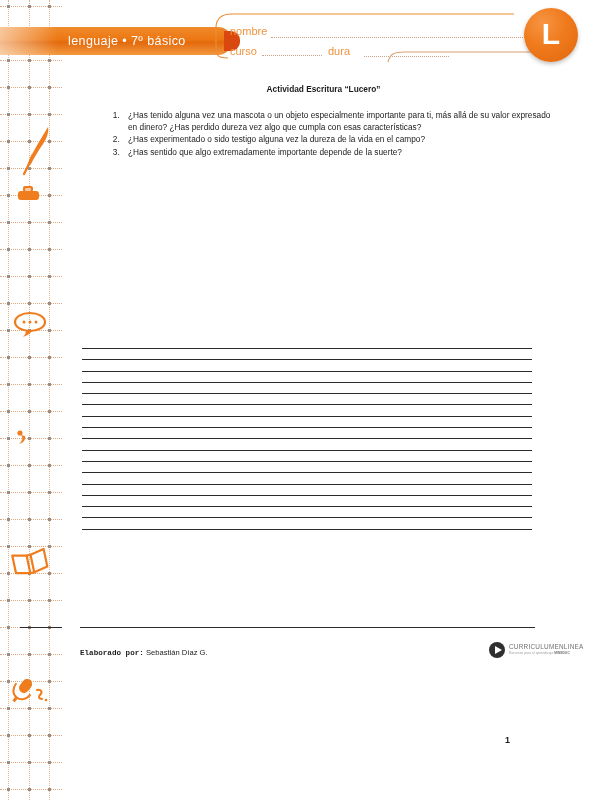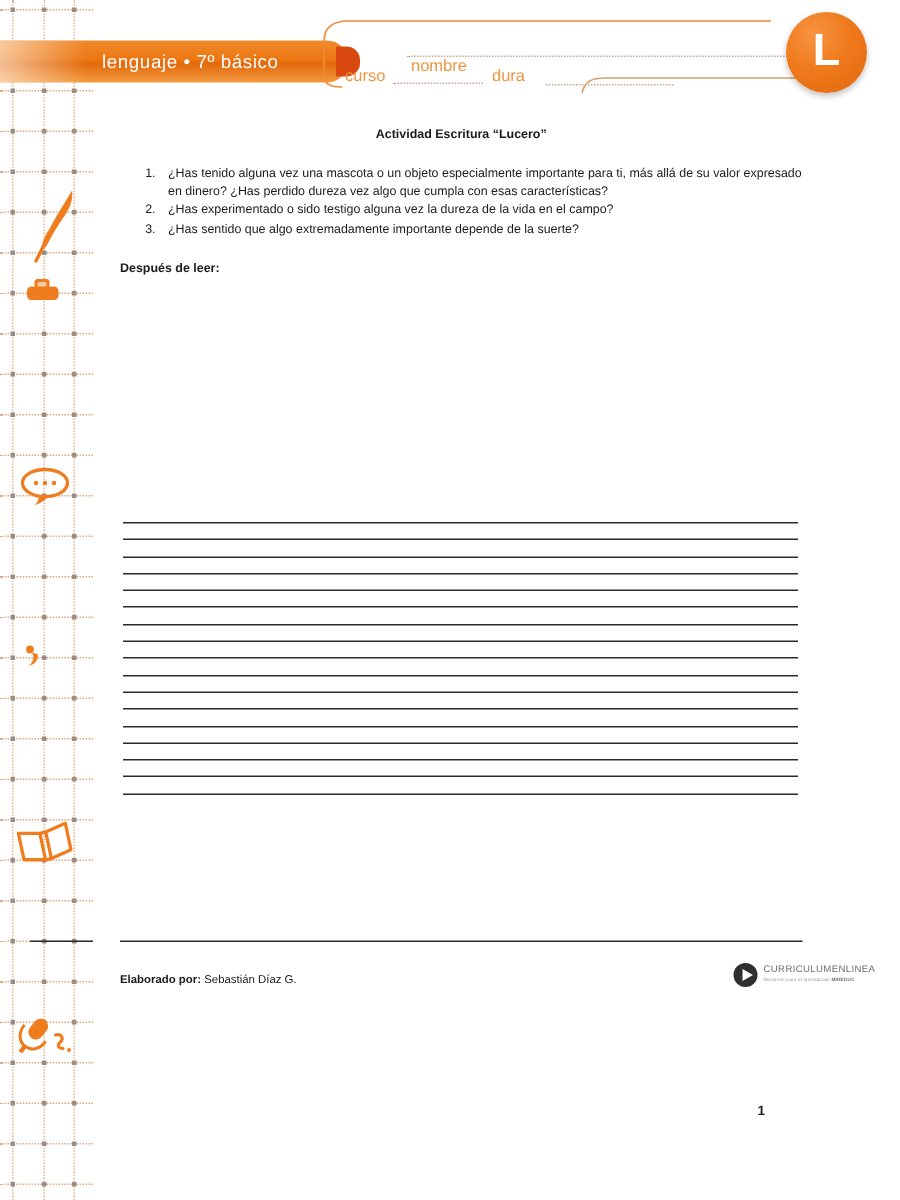--- a/index.html
+++ b/index.html
@@ -112,21 +112,21 @@
     color: #ffffff;
     font-size: 30px;
     font-weight: bold;
     font-family: "Liberation Sans", sans-serif;
     padding-bottom: 2px;
   }
 
   
   .doc {
     position: absolute;
-    left: 80px; top: 84px;
+    left: 96px; top: 84px;
     width: 455px;
     color: #1b1b1b;
     font-size: 8.3px;
     line-height: 1.42;
   }
   .activity-title {
     text-align: center;
     font-weight: bold;
     font-size: 8.3px;
     margin: 0 0 14px 0;
@@ -180,21 +180,21 @@
     width: 455px;
     height: 0;
     border-top: 1px solid #2b2b2b;
   }
   .footer-author {
     position: absolute;
     left: 80px; top: 648px;
     font-size: 7.6px;
     color: #1b1b1b;
   }
-  .footer-author b { font-weight: bold; }
+  .footer-author b { font-weight: bold; font-family: Liberation Mono, monospace; }
 
   .cel-logo {
     position: absolute;
     left: 489px; top: 641px;
     width: 92px; height: 18px;
     display: flex;
     align-items: center;
     gap: 4px;
   }
   .cel-play {
@@ -378,21 +378,21 @@
     <div class="header-bar-label">lenguaje  •  7º básico</div>
   </div>
   <div class="header-bar-tip"></div>
 
   <div class="field-box">
 
     <svg width="330" height="58" style="position:absolute;left:0;top:0;">
       <path d="M 14 48 C 2 48, 2 44, 2 36 L 2 18 C 2 9, 7 4, 18 4 L 300 4" fill="none" stroke="#ee8b33" stroke-width="1.1"></path>
       <path d="M 330 42 L 190 42 C 180 42, 176 44, 174 52" fill="none" stroke="#d9a070" stroke-width="1.1"></path>
     </svg>
-    <div class="field-label" style="left:16px; top:28px;margin-left:44px;">nombre</div>
+    <div class="field-label" style="left:16px; top:15px;">nombre</div>
     <div class="dotline" style="left:57px; top:27px; width:260px;"></div>
     <div class="field-label" style="left:16px; top:35px;">curso</div>
     <div class="dotline" style="left:48px; top:45px; width:60px;"></div>
     <div class="field-label" style="left:114px; top:35px;">dura</div>
     <div class="dotline" style="left:150px; top:46px; width:85px;"></div>
   </div>
 
   <div class="badge-L">
     <span>L</span>
   </div>
@@ -400,21 +400,20 @@
   <div class="doc">
     <div class="activity-title">Actividad Escritura “Lucero”</div>
 
 
     <ol class="numlist">
       <li>¿Has tenido alguna vez una mascota o un objeto especialmente importante para ti, más allá de su valor expresado en dinero? ¿Has perdido dureza vez algo que cumpla con esas características?</li>
       <li>¿Has experimentado o sido testigo alguna vez la dureza de la vida en el campo?</li>
       <li>¿Has sentido que algo extremadamente importante depende de la suerte?</li>
     </ol>
 
-    <div class="sec-head">Después de leer:</div>
 
 
 
   </div>
 
   <div class="lines" id="writing-lines">
       <div class="wline"></div>
       <div class="wline"></div>
       <div class="wline"></div>
       <div class="wline"></div>

